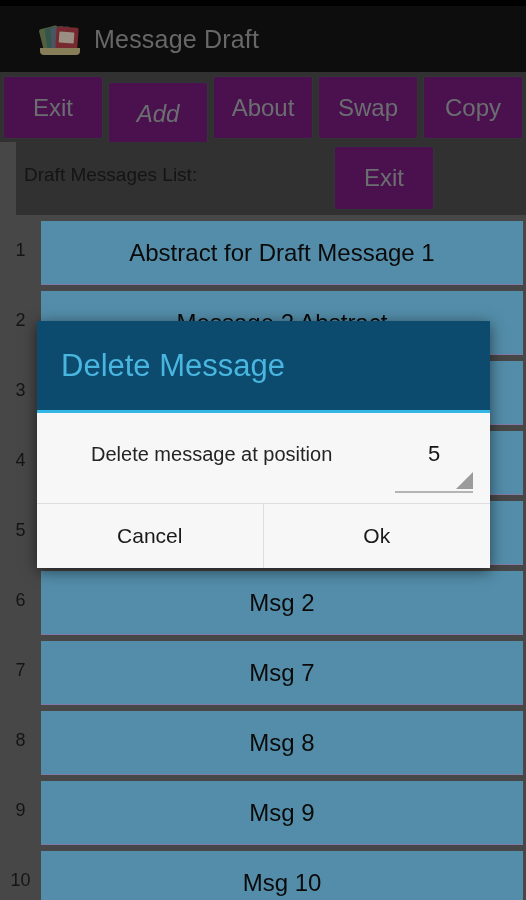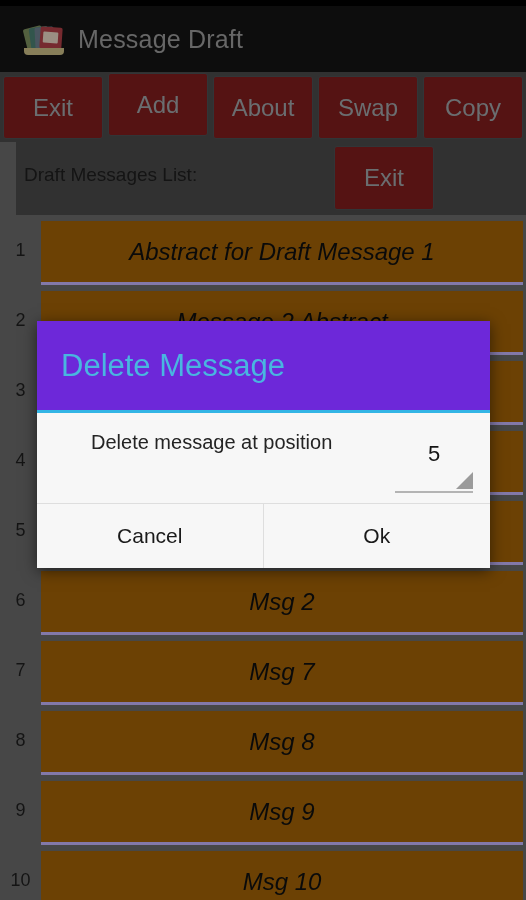--- a/index.html
+++ b/index.html
@@ -32,21 +32,21 @@
 
   
   .title-bar {
     position: absolute;
     top: 6px; left: 0;
     width: 526px;
     height: 66px;
     background: #141414;
     display: flex;
     align-items: center;
-    padding-left: 24px;
+    padding-left: 40px;
   }
   .app-icon {
     width: 40px;
     height: 34px;
     position: relative;
     flex: 0 0 auto;
     margin-right: 14px;
   }
   .app-icon .card {
     position: absolute;
@@ -88,34 +88,34 @@
     position: absolute;
     left: 0;
     width: 526px;
     background: #4a4a4a;
   }
   .btn-row-1 { top: 72px; height: 70px; }
   .btn-row-2 { top: 142px; height: 73px; margin-left: 16px; }
 
   .dark-btn {
     position: absolute;
-    background: #7f1d1d;
+    background: #701a75;
     border: 1px solid #4b5053;
     border-radius: 3px;
     color: #9fa4a8;
     font-size: 24px;
     display: flex;
     align-items: center;
     justify-content: center;
     overflow: hidden;
     white-space: nowrap;
   }
 
   .b-exit   { left: 3px;   top: 4px; width: 100px; height: 63px; }
-  .b-add    { left: 108px; top: 1px; width: 100px; height: 63px; }
+  .b-add    { left: 108px; top: 10px; width: 100px; height: 63px; font-style: italic; }
   .b-delete { left: 213px; top: 4px; width: 100px; height: 63px; }
   .b-swap   { left: 318px; top: 4px; width: 100px; height: 63px; }
   .b-copy   { left: 423px; top: 4px; width: 100px; height: 63px; }
 
   .list-label {
     position: absolute;
     left: 8px;
     top: 22px;
     font-size: 19px;
     color: #1e1e1e;
@@ -143,30 +143,29 @@
     flex: 0 0 41px;
     display: flex;
     align-items: center;
     justify-content: center;
     font-size: 18px;
     color: #1f1f1f;
   }
   .row-card {
     flex: 1 1 auto;
     margin: 6px 3px 0 0;
-    background: #a16207;
-    border-bottom: 3px solid #c4b5fd;
+    background: #7dd3fc;
+    border-bottom: 1px solid #c4b5fd;
     display: flex;
     align-items: center;
     justify-content: center;
     font-size: 24px;
     color: #101010;
     overflow: hidden;
     white-space: nowrap;
-    font-style: italic;
   }
 
   
   .scrim {
     position: absolute;
     top: 0; left: 0;
     width: 526px; height: 900px;
     background: rgba(0,0,0,0.33);
   }
   .dialog {
@@ -176,38 +175,38 @@
     width: 453px;
     background: #f7f7f7;
     box-shadow: 0 3px 14px rgba(0,0,0,0.55);
   }
   .dlg-title-wrap {
     height: 92px;
     padding: 4px 24px;
     display: flex;
     align-items: center;
     border-bottom: 3px solid #33b5e5;
-    background: #6d28d9;
+    background: #0c4a6e;
   }
   .dlg-title {
     font-size: 31px;
     color: #49b6e0;
     white-space: nowrap;
   }
   .dlg-body {
     position: relative;
     height: 90px;
     background: #f7f7f7;
     display: flex;
     align-items: center;
   }
   .dlg-prompt {
     position: absolute;
     left: 54px;
-    top: 18px;
+    top: 30px;
     font-size: 20px;
     color: #242424;
     white-space: nowrap;
   }
   .num-field {
     position: absolute;
     left: 358px;
     top: 10px;
     width: 78px;
     height: 70px;

